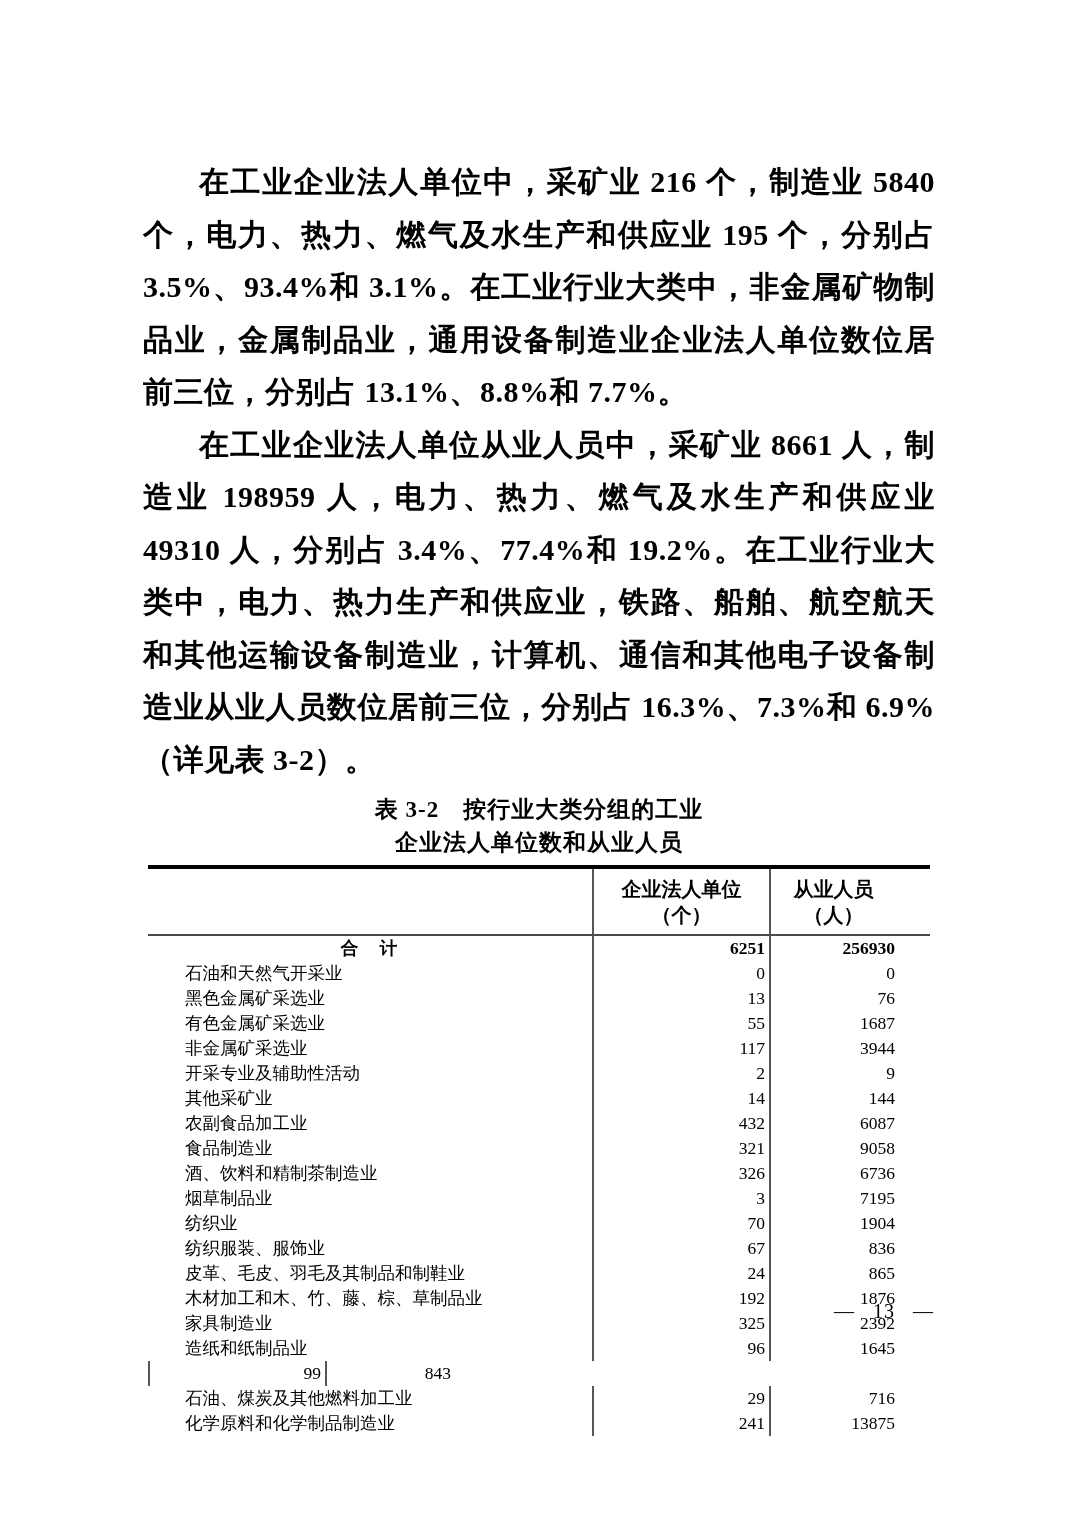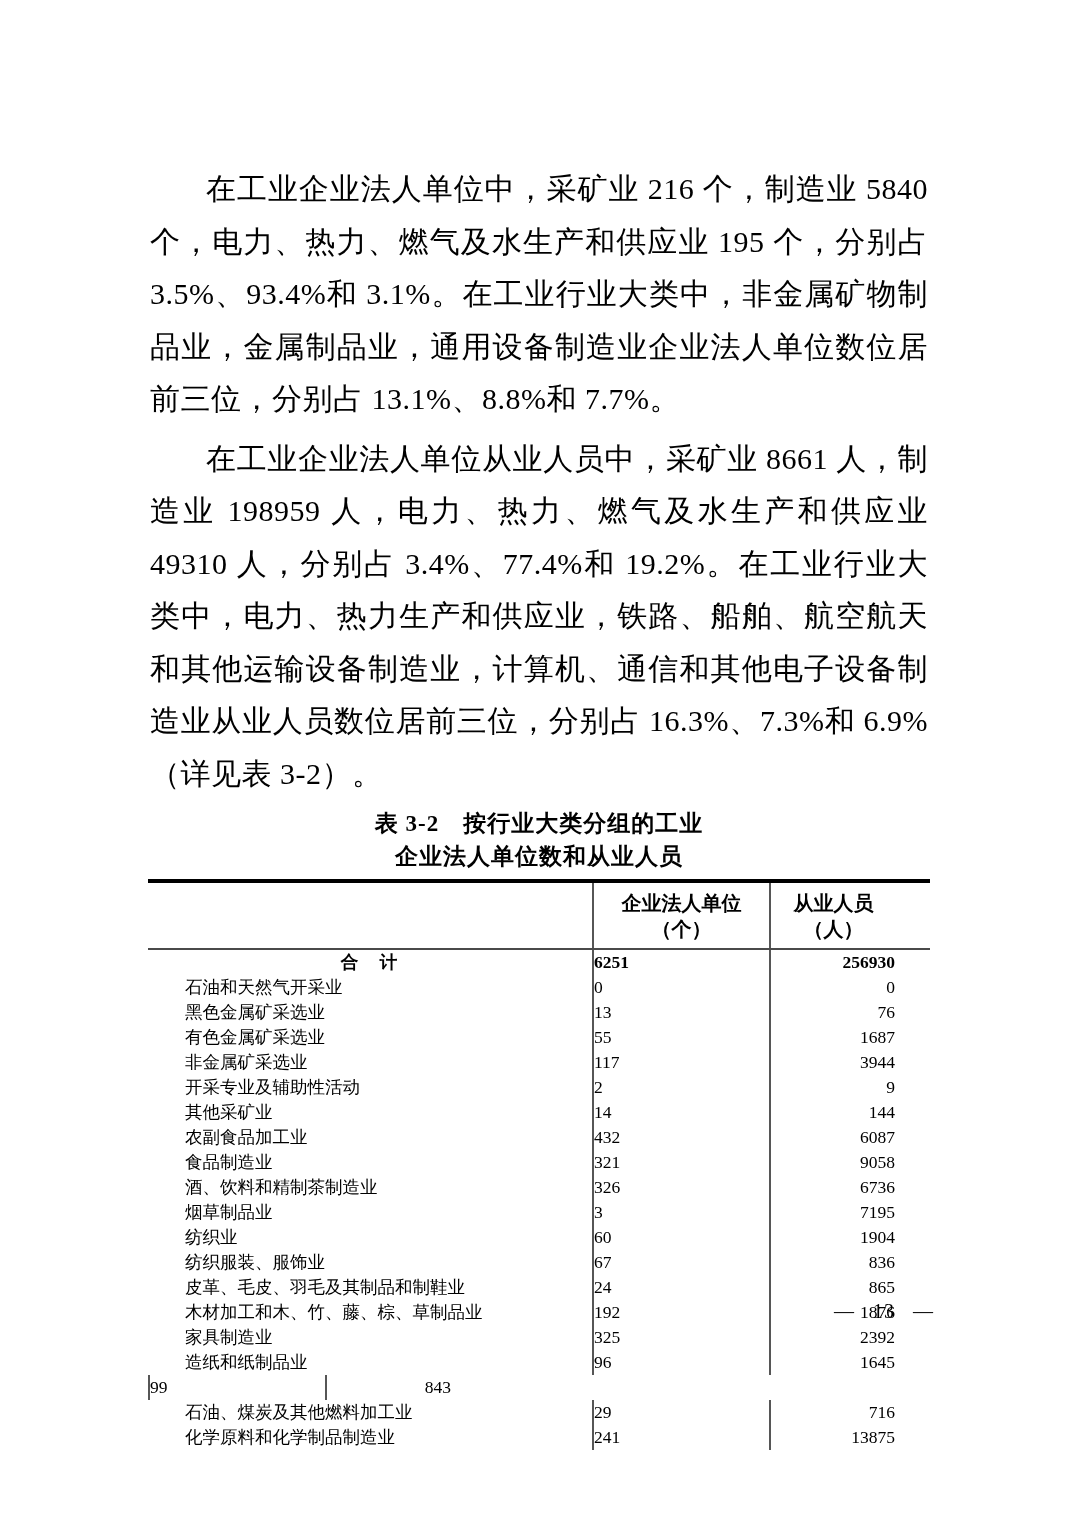--- a/index.html
+++ b/index.html
@@ -16,24 +16,26 @@
     position: absolute;
     left: 143px;
     top: 156px;
     width: 792px;
   }
   .para {
     font-size: 30px;
     line-height: 52.5px;
     text-align: justify;
     text-indent: 56px;
-    margin: 7px;
+    margin: 0;
     letter-spacing: 0.5px;
+    font-weight: bold;
   }
   .table-title {
+    margin-top: 7px;
     text-align: center;
     font-weight: bold;
     font-size: 23px;
     line-height: 33px;
     letter-spacing: 1px;
   }
   .tbl {
     margin-left: 5px;
     margin-top: 6px;
     width: 782px;
@@ -59,21 +61,21 @@
     line-height: 26px;
     font-weight: bold;
   }
   .trow {
     display: flex;
     height: 25px;
     font-size: 17.5px;
     line-height: 25px;
   }
   .trow .c1 { padding-left: 37px; white-space: nowrap; overflow: hidden; }
-  .trow .c2 { padding-right: 4px; }
+  .trow .c2 { text-align: right; padding-right: 4px; }
   .trow .c3 { text-align: right; padding-right: 1px; }
   .trow.total { font-weight: bold; }
   .trow.total .c1 { padding-left: 0; text-align: center; letter-spacing: 2px; }
   .page-num {
     position: absolute;
     top: 1300px;
     right: 140px;
     font-size: 20px;
     word-spacing: 12px;
     letter-spacing: 1px;
@@ -167,21 +169,21 @@
   </div>
 
   <div class="trow">
     <div class="c1">烟草制品业</div>
     <div class="c2">3</div>
     <div class="c3">7195</div>
   </div>
 
   <div class="trow">
     <div class="c1">纺织业</div>
-    <div class="c2">60</div>
+    <div class="c2">70</div>
     <div class="c3">1904</div>
   </div>
 
   <div class="trow">
     <div class="c1">纺织服装、服饰业</div>
     <div class="c2">67</div>
     <div class="c3">836</div>
   </div>
 
   <div class="trow">

